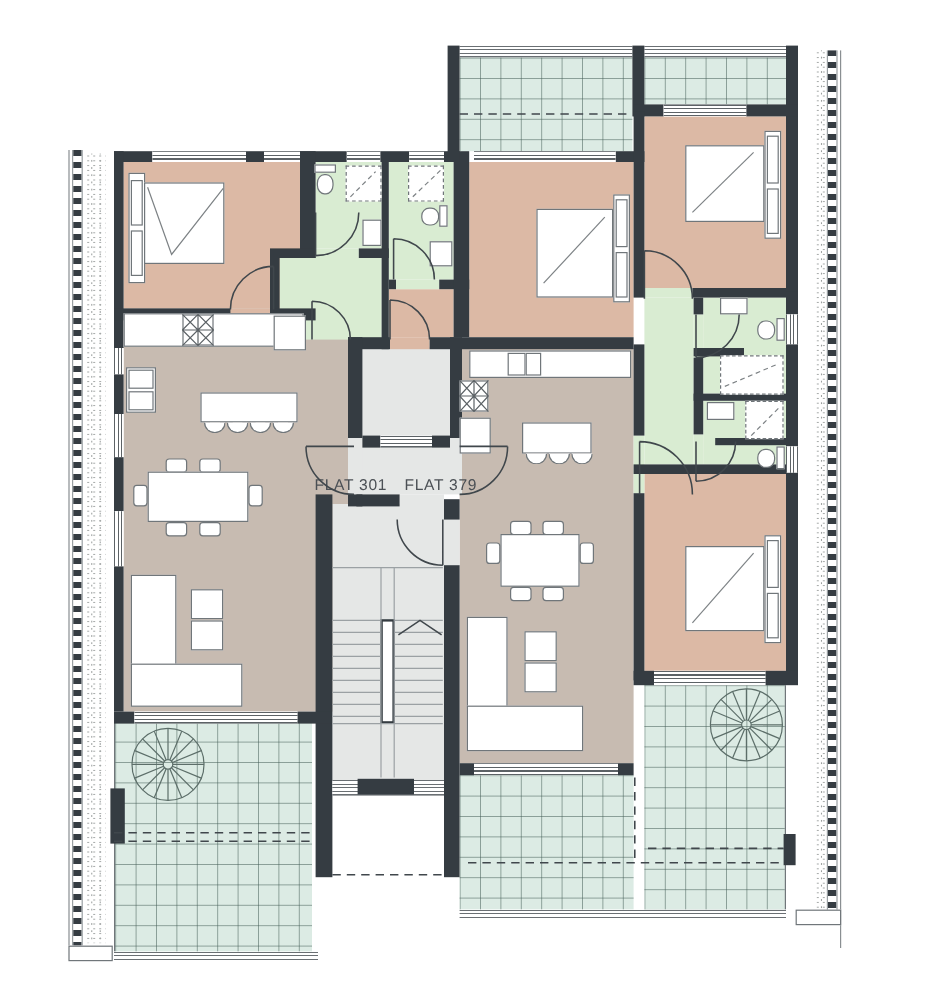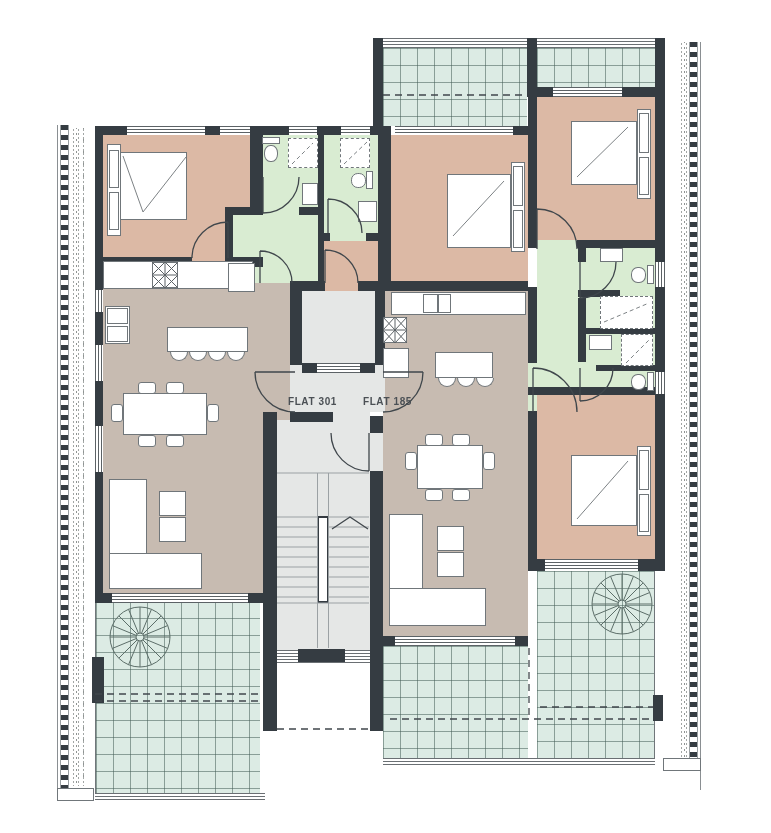--- a/index.html
+++ b/index.html
@@ -21,21 +21,21 @@
   .glzv{background:#fff repeating-linear-gradient(90deg,#5c6266 0 1px,transparent 1px 3px);}
   .railh{background:repeating-linear-gradient(180deg,#6a6f73 0 1px,#fff 1px 3px);}
   .stipple{background-image:radial-gradient(#a2a6a5 .8px,transparent .9px),radial-gradient(#8f9493 .7px,transparent .8px);
      background-size:5px 4px,7px 6px;background-position:0 0,2px 3px;background-color:#fff;}
   .bdashv{background:repeating-linear-gradient(180deg,var(--wall) 0 5px,#fff 5px 10px);
      border-left:1px solid #9aa0a3;border-right:1px solid #9aa0a3;}
   .thinline{background:#8a8f92;}
   .stool{background:#fff;border:1px solid #70767a;border-top:none;border-radius:0 0 9px 9px;}
   .chair{background:#fff;border:1px solid #70767a;border-radius:3px;}
   .toilet{background:#fff;border:1px solid #70767a;border-radius:45%;}
-  .label{font-size:10px;color:var(--text);letter-spacing:.6px;white-space:nowrap;text-align:right;font-weight:bold;}
+  .label{font-size:13px;color:var(--text);letter-spacing:.6px;white-space:nowrap;text-align:left;}
   svg.overlay{position:absolute;left:0;top:0;pointer-events:none;}
   .arc{fill:none;stroke:#40474c;stroke-width:1.3;}
   .tread{stroke:#9ba1a4;stroke-width:1;}
   .fold{stroke:#7d8285;stroke-width:1;fill:none;}
   .wet{stroke:#7d8285;stroke-width:1;stroke-dasharray:4 3;}
   .dashln{stroke:#40474c;stroke-width:1.3;stroke-dasharray:7 5;fill:none;}
   .spiral line,.spiral circle{stroke:#5c6e69;stroke-width:1;fill:none;}
   .hobln{stroke:#5c6266;stroke-width:1;fill:none;}
   .divider{background:#fff;border:2px solid var(--wall);}
 </style>
@@ -240,21 +240,21 @@
   <div class="a furn" style="left:600px;top:248px;width:23px;height:14px"></div>
   <div class="a toilet" style="left:631px;top:267px;width:15px;height:16px"></div>
   <div class="a furn" style="left:647px;top:265px;width:7px;height:19px"></div>
   <div class="a dashbox" style="left:600px;top:296px;width:53px;height:33px"></div>
   <div class="a furn" style="left:589px;top:335px;width:23px;height:15px"></div>
   <div class="a dashbox" style="left:621px;top:334px;width:32px;height:32px"></div>
   <div class="a toilet" style="left:631px;top:374px;width:15px;height:16px"></div>
   <div class="a furn" style="left:647px;top:372px;width:7px;height:19px"></div>
 
   <div class="a label" style="left:262px;top:396px;width:75px">FLAT 301</div>
-  <div class="a label" style="left:337px;top:396px;width:75px">FLAT 185</div>
+  <div class="a label" style="left:337px;top:396px;width:75px">FLAT 379</div>
 
   <svg class="overlay" width="771" height="833" viewBox="0 0 771 833">
 
     <g>
       <path class="arc" d="M228 222 A36 36 0 0 0 192 258 M228 258 L228 222"></path>
       <path class="arc" d="M299 177 A36 36 0 0 1 263 213 M263 177 L263 213"></path>
       <path class="arc" d="M328 199 A34 34 0 0 1 362 233 M328 233 L328 199"></path>
       <path class="arc" d="M260 251 A32 32 0 0 1 292 283 M260 283 L260 251"></path>
       <path class="arc" d="M325 250 A33 33 0 0 1 358 283 M325 283 L325 250"></path>
       <path class="arc" d="M255 372 A40 40 0 0 0 295 412 M255 372 L295 372"></path>

